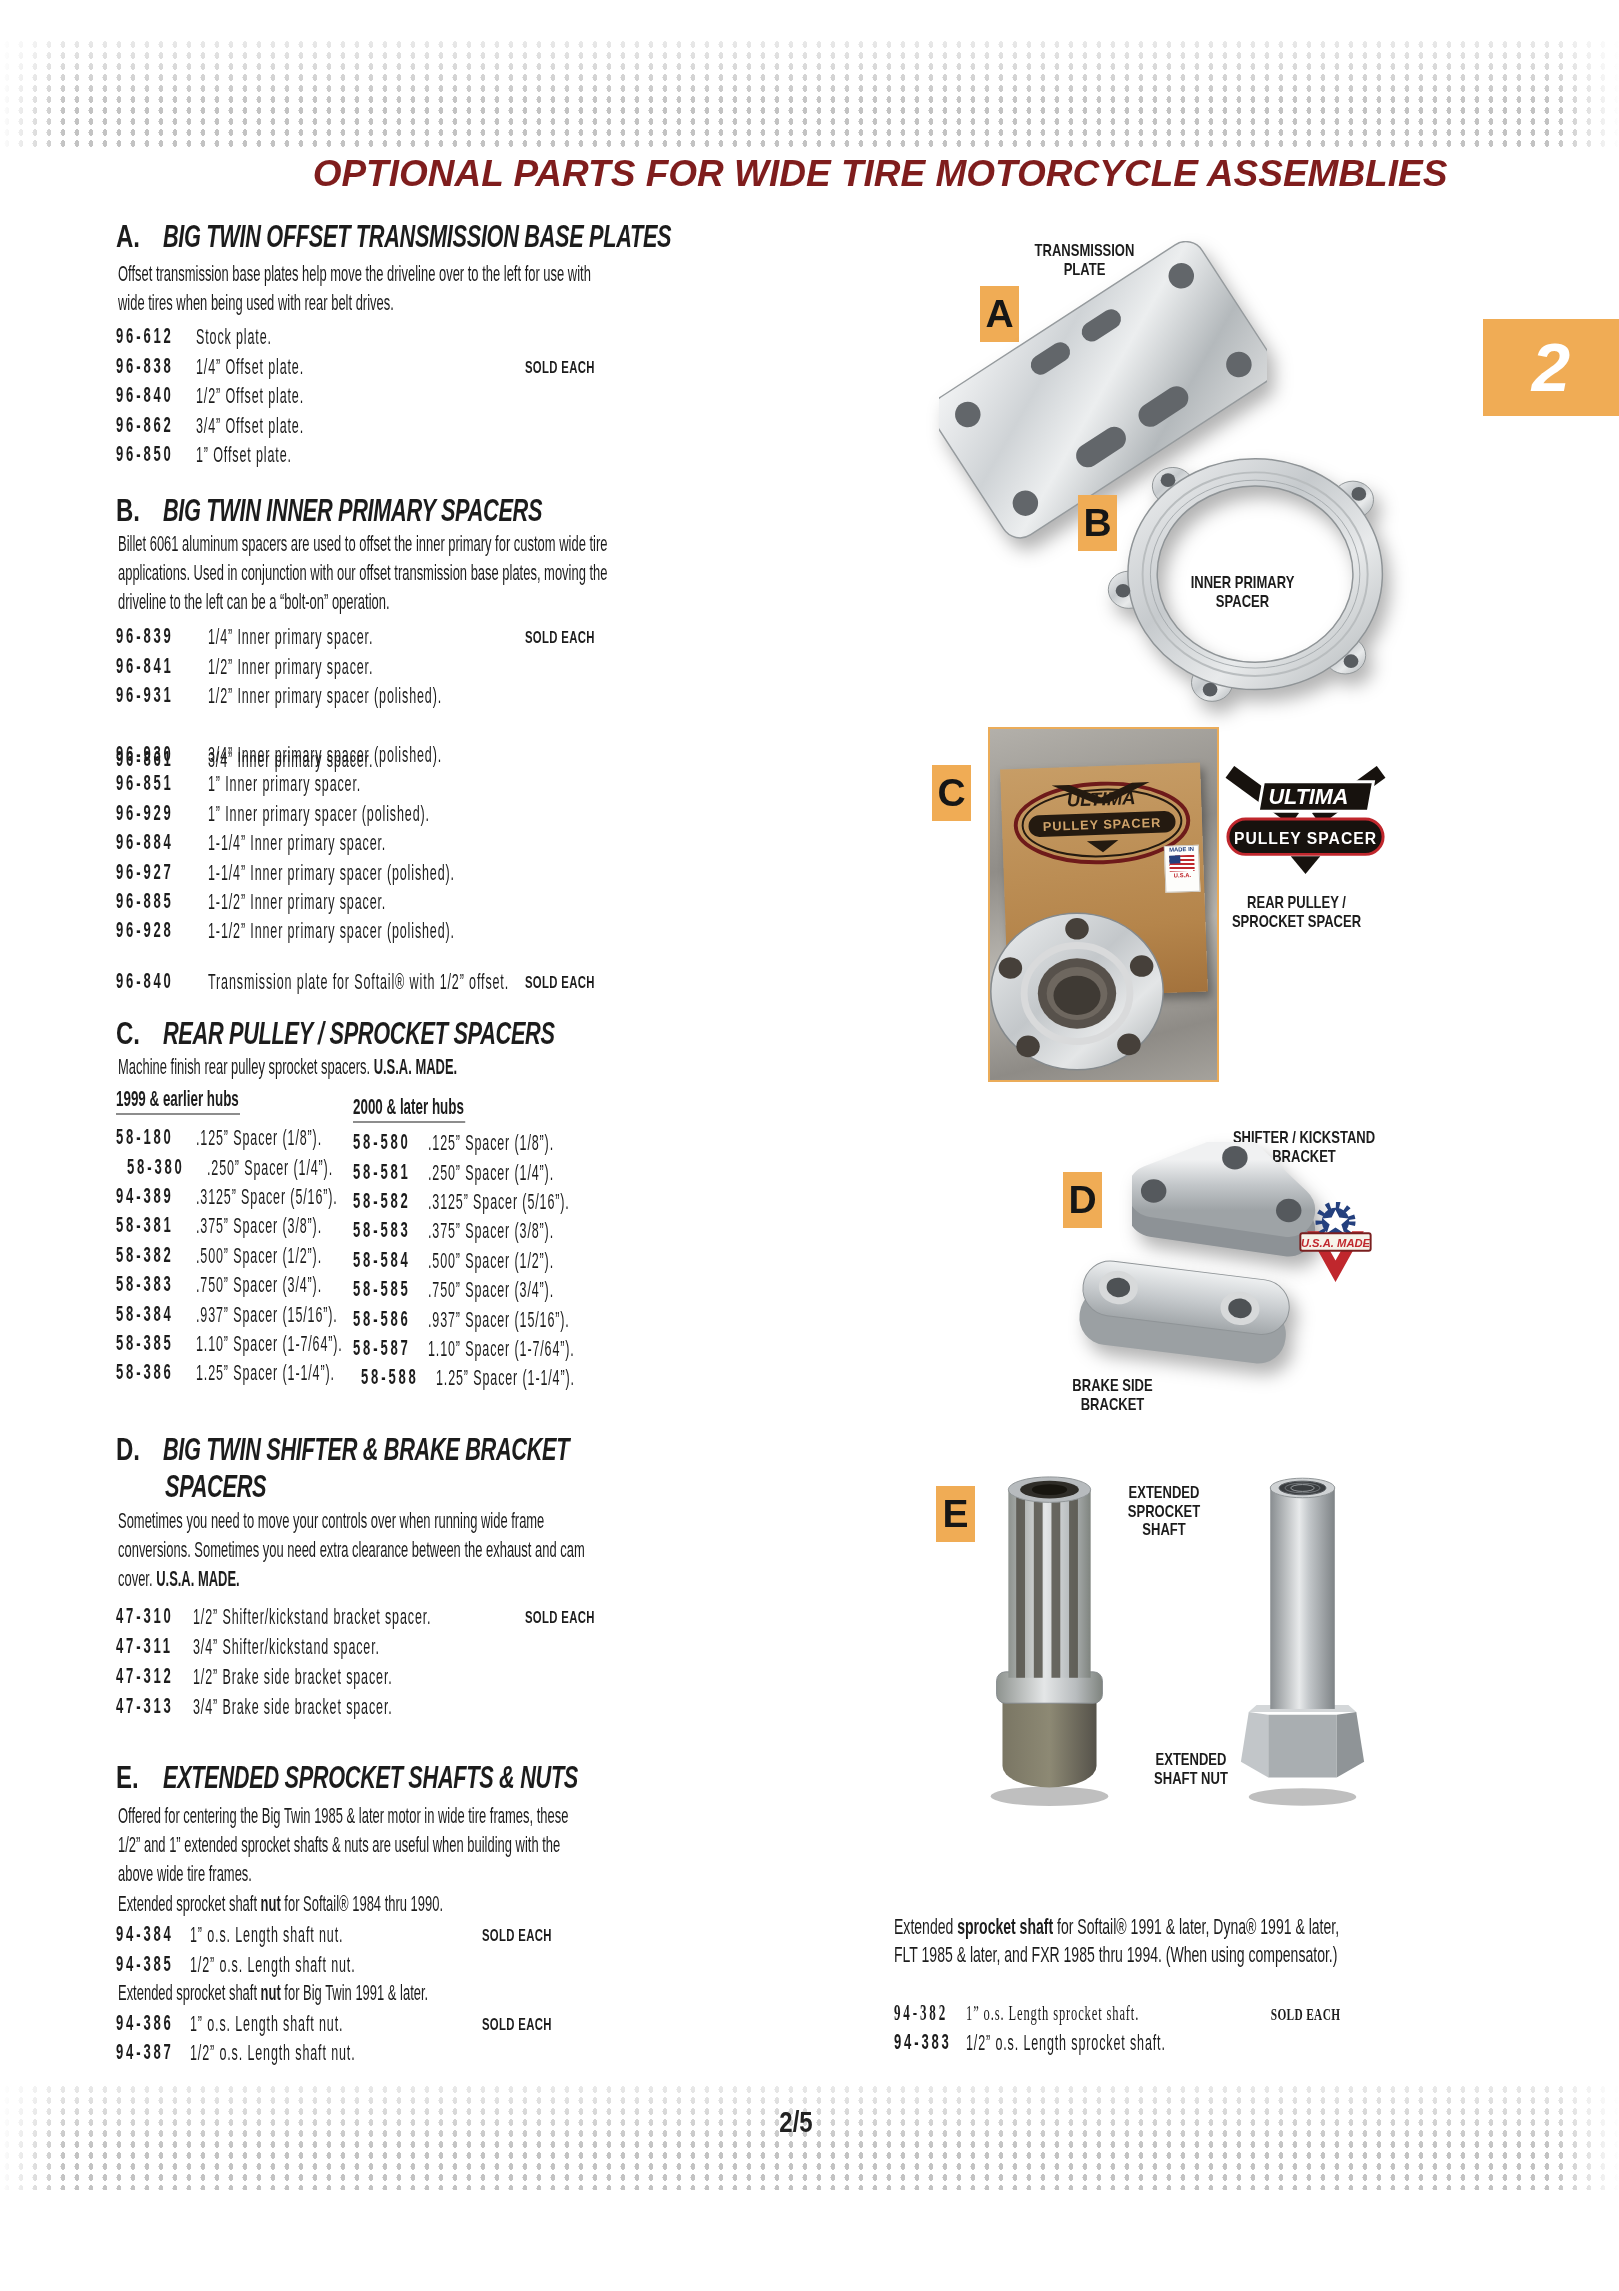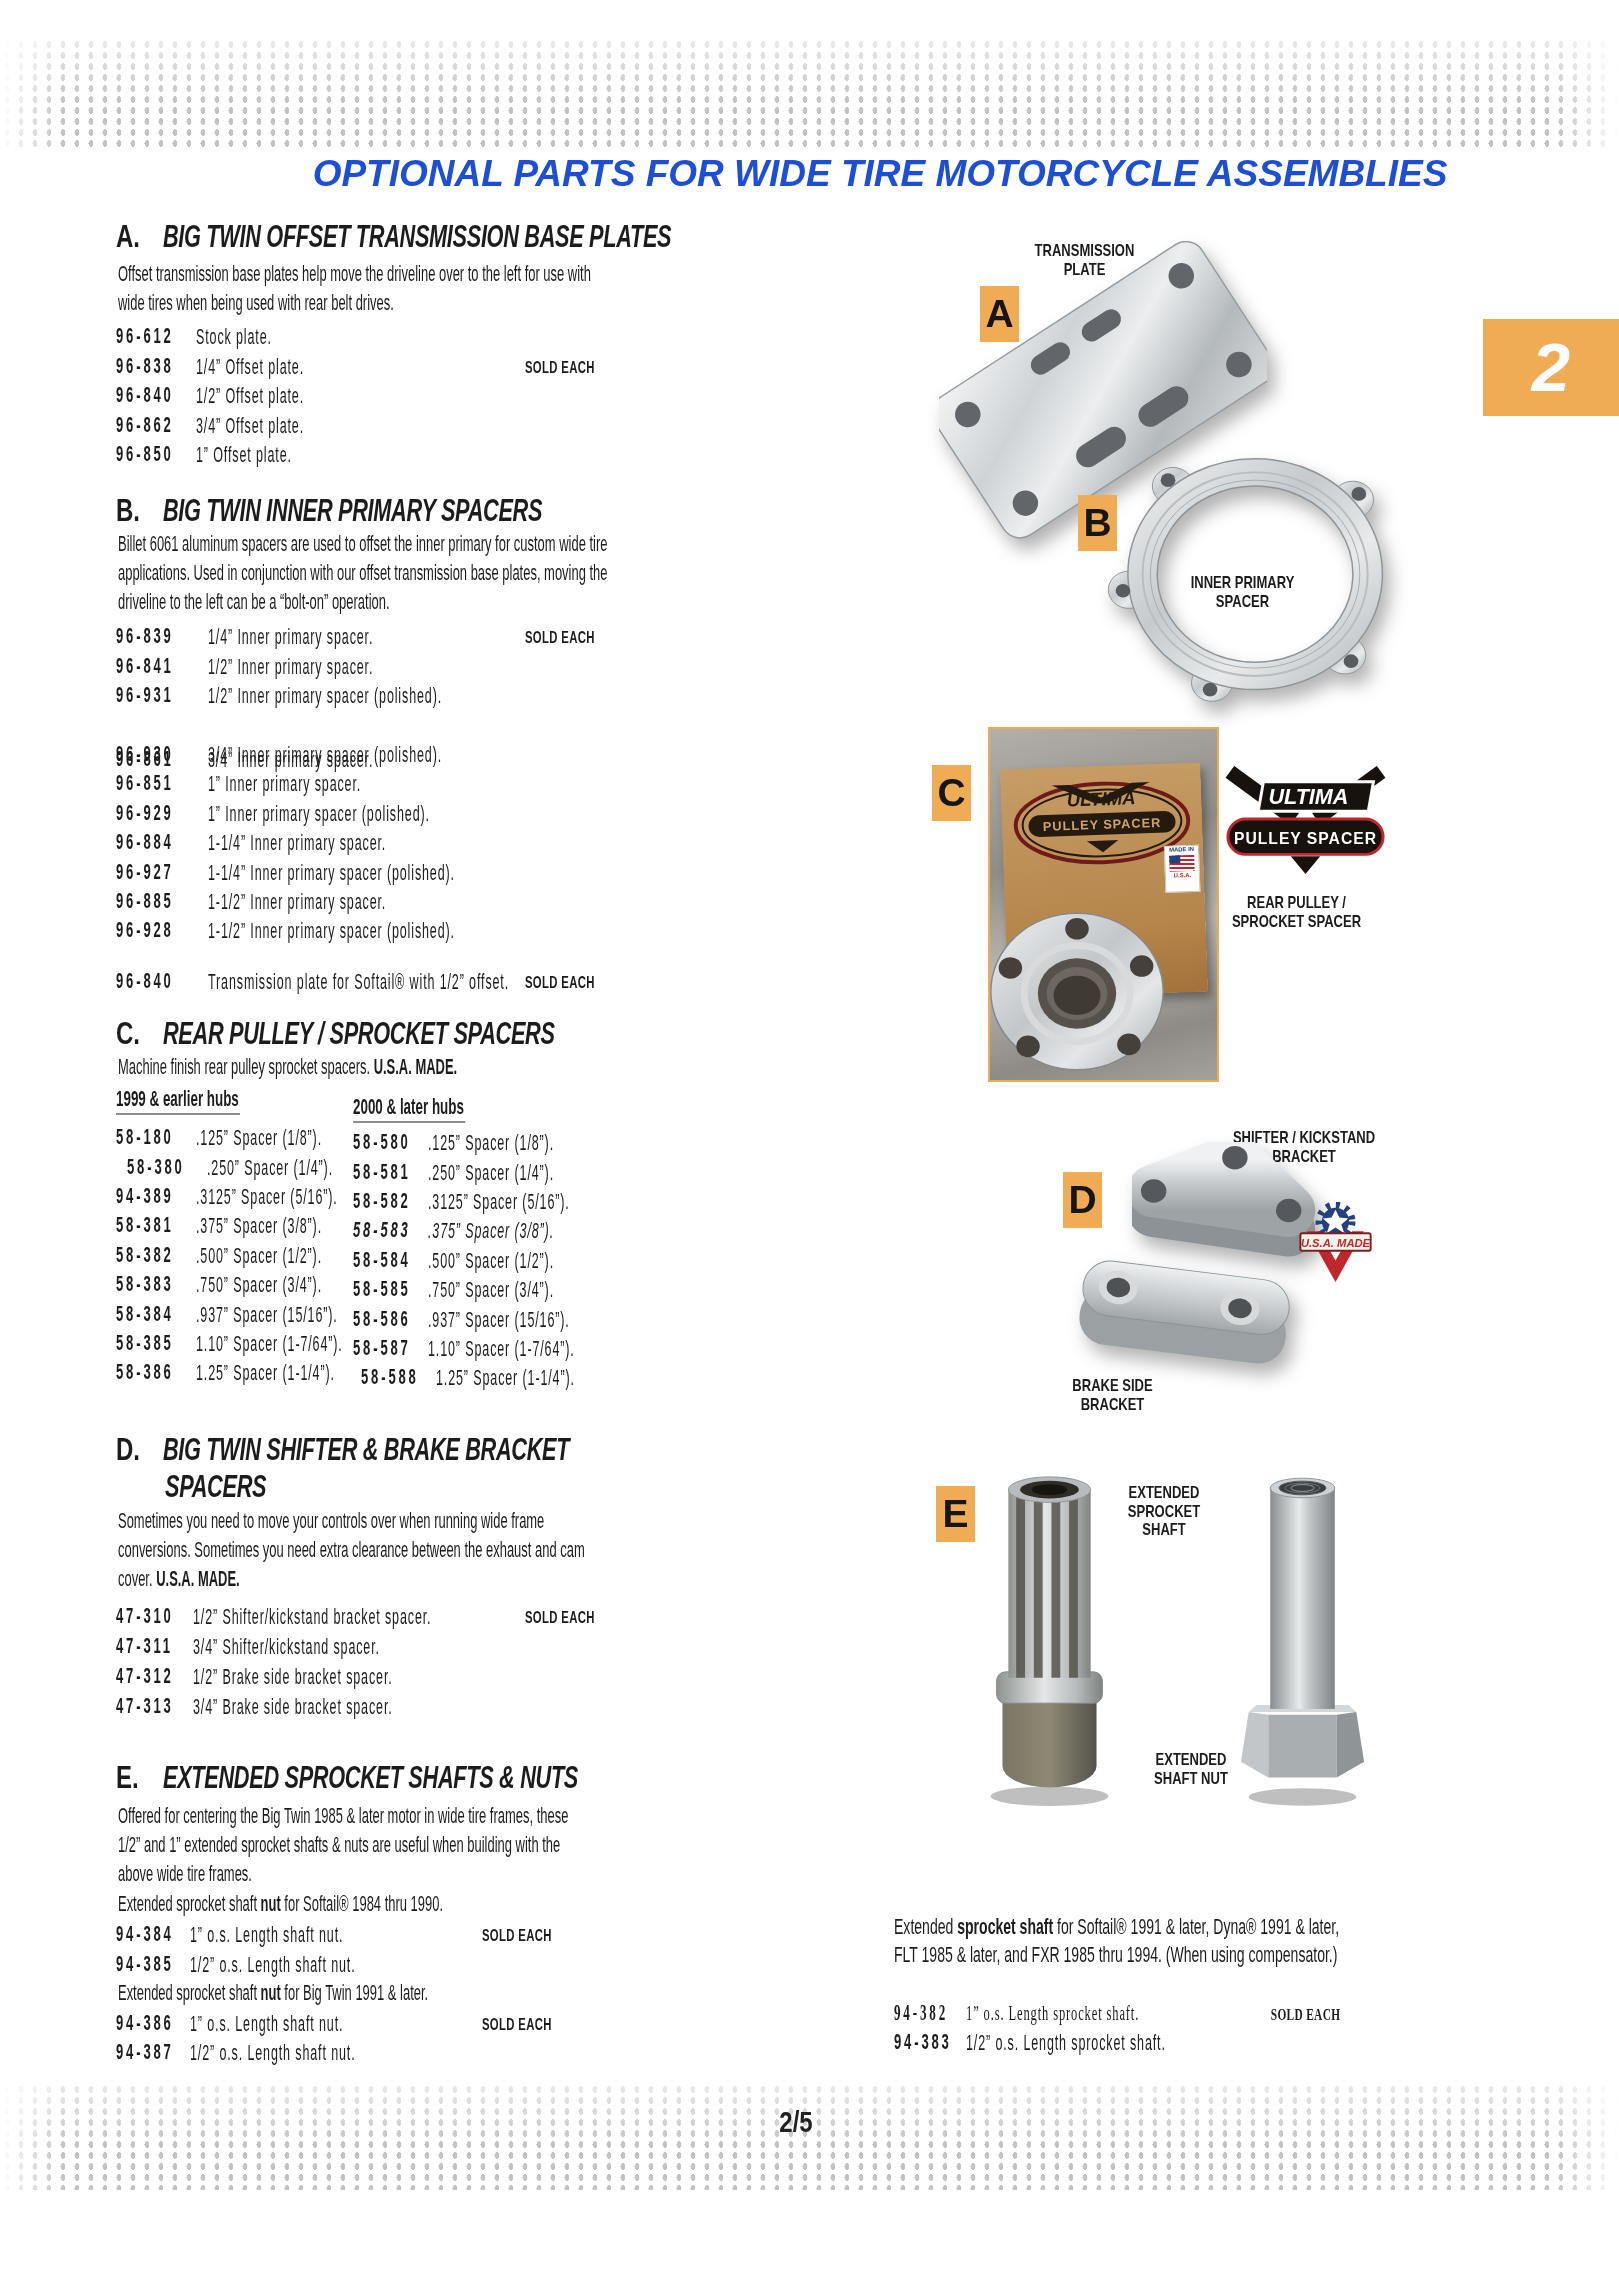--- a/index.html
+++ b/index.html
@@ -8,21 +8,21 @@
   .abs { position:absolute; }
 
   
   .dots { left:0; right:0;
     background-image: radial-gradient(ellipse 3.5px 4.6px at 6.9px 5.5px, #c3c3c3 68%, rgba(195,195,195,0) 71%);
     background-size: 14px 11px; }
   .dots::after { content:""; position:absolute; inset:0;
     background: linear-gradient(90deg,#fff 0%, rgba(255,255,255,0) 4%, rgba(255,255,255,0) 96%, #fff 100%),
                 linear-gradient(180deg, rgba(255,255,255,0.65), rgba(255,255,255,0) 60%); }
 
-  .title { font-style:italic; font-weight:bold; font-size:37px; color:#1d4ed8; white-space:nowrap; }
+  .title { font-style:italic; font-weight:bold; font-size:37px; color:#7f1d1d; white-space:nowrap; }
 
   .sec-letter  { font-weight:bold; font-size:32px; transform:scaleX(0.75); transform-origin:0 0; white-space:nowrap; }
   .sec-heading { font-weight:bold; font-style:italic; font-size:32px; letter-spacing:-0.5px;
                  transform:scaleX(0.68); transform-origin:0 0; white-space:nowrap; }
   .para { font-size:21.6px; line-height:29px; transform:scaleX(0.60); transform-origin:0 0; }
   .sub-line { font-size:21.6px; transform:scaleX(0.60); transform-origin:0 0; white-space:nowrap; }
   .para b, .sub-line b { font-weight:bold; }
 
   .part-row { position:absolute; height:29px; }
   .pn { position:absolute; left:0; top:0; font-weight:bold; font-size:22.5px; letter-spacing:4.9px;
@@ -215,21 +215,21 @@
     <span class="pd" style="left:75px;">.125” Spacer (1/8”).</span>
   </div>
   <div class="part-row" style="left:353px;top:1159px;width:235px;">
     <span class="pn">58-581</span>
     <span class="pd" style="left:75px;">.250” Spacer (1/4”).</span>
   </div>
   <div class="part-row" style="left:353px;top:1188px;width:235px;">
     <span class="pn">58-582</span>
     <span class="pd" style="left:75px;">.3125” Spacer (5/16”).</span>
   </div>
-  <div class="part-row" style="left:353px;top:1217px;width:235px;font-style:italic;">
+  <div class="part-row" style="left:353px;top:1217px;width:235px;">
     <span class="pn">58-583</span>
     <span class="pd" style="left:75px;">.375” Spacer (3/8”).</span>
   </div>
   <div class="part-row" style="left:353px;top:1247px;width:235px;">
     <span class="pn">58-584</span>
     <span class="pd" style="left:75px;">.500” Spacer (1/2”).</span>
   </div>
   <div class="part-row" style="left:353px;top:1276px;width:235px;">
     <span class="pn">58-585</span>
     <span class="pd" style="left:75px;">.750” Spacer (3/4”).</span>

